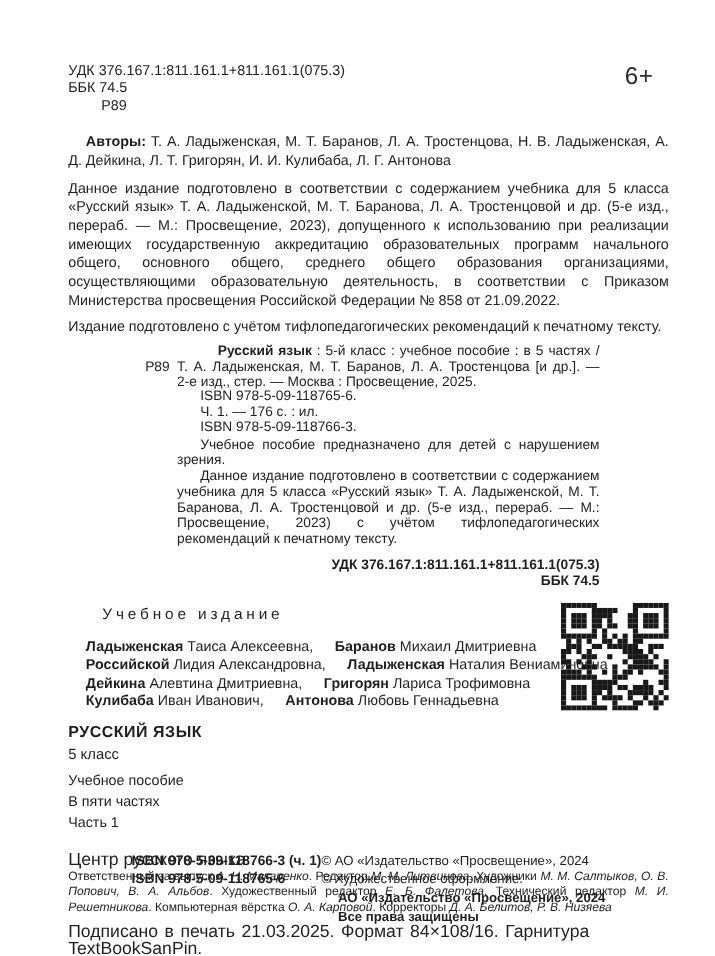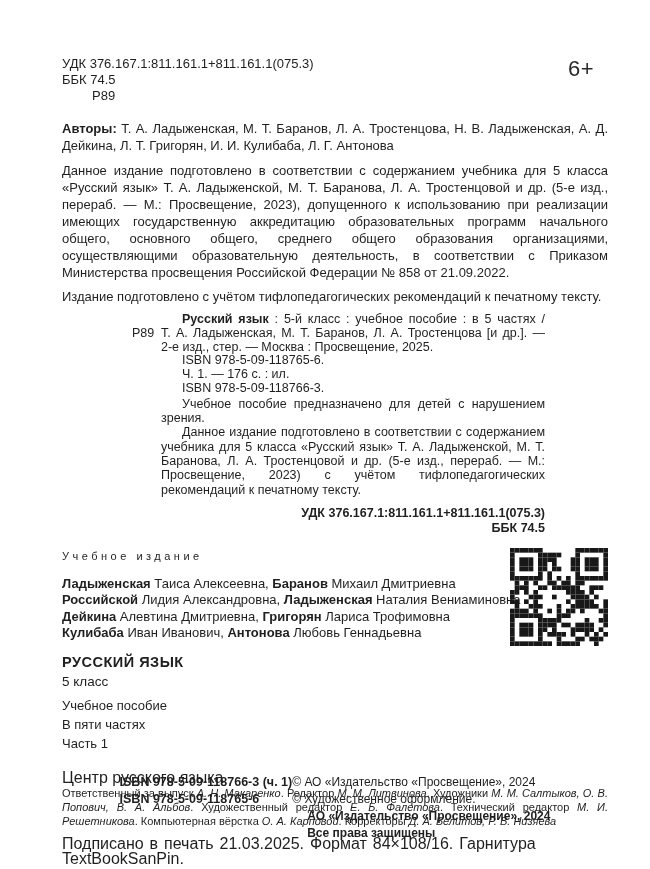--- a/index.html
+++ b/index.html
@@ -14,37 +14,37 @@
   
   .header-row{display:flex;justify-content:space-between;align-items:flex-start;}
   .codes{font-size:13px;line-height:16px;}
   .codes .code-r{margin-left:30px;}
   .age-badge{font-size:22px;font-weight:500;color:#2a2a2a;margin-right:14px;letter-spacing:0.5px;}
 
   .para{font-size:13px;line-height:17px;text-align:justify;margin:0;}
   .authors-intro{margin-top:16px;}
   .edition-note{margin-top:8px;}
   .tiflo-note{margin-top:7px;text-align:left;}
-  b{font-weight:bold;}
+  b{font-weight:bold;margin-left:16px;}
 
   
   .card{position:relative;margin-top:8px;margin-left:99px;width:384px;
         font-size:12.5px;line-height:13.8px;}
   .card .code-hang{position:absolute;left:-29px;top:13.8px;}
   .card .l1{text-indent:21px;text-align:justify;text-align-last:justify;}
   .card .l2{text-align:justify;text-align-last:justify;}
   .card .ind{margin-left:21px;}
   .card .note{text-indent:21px;text-align:justify;line-height:14.3px;}
   .card .note.first{margin-top:1px;}
   .card-udk{margin-left:99px;width:384px;text-align:right;font-weight:bold;
             font-size:12.5px;line-height:15px;margin-top:9px;}
 
   
   .edition{position:relative;margin-top:14px;}
-  .edition-label{font-size:11px;letter-spacing:3.5px;}
+  .edition-label{font-size:14px;letter-spacing:3.5px;margin-left:31px;}
   .author-lines{margin-top:14px;font-size:13px;line-height:16.5px;}
   .qr{position:absolute;top:-2px;right:0;width:98px;height:98px;}
 
   
   .title-block{margin-top:12px;}
   .book-title{font-size:14.5px;font-weight:bold;letter-spacing:0.5px;}
   .grade{font-size:13.5px;margin-top:4px;}
   .kind{font-size:13px;margin-top:9px;}
   .parts{font-size:13px;margin-top:4px;}
   .partnum{font-size:13px;margin-top:4px;}

